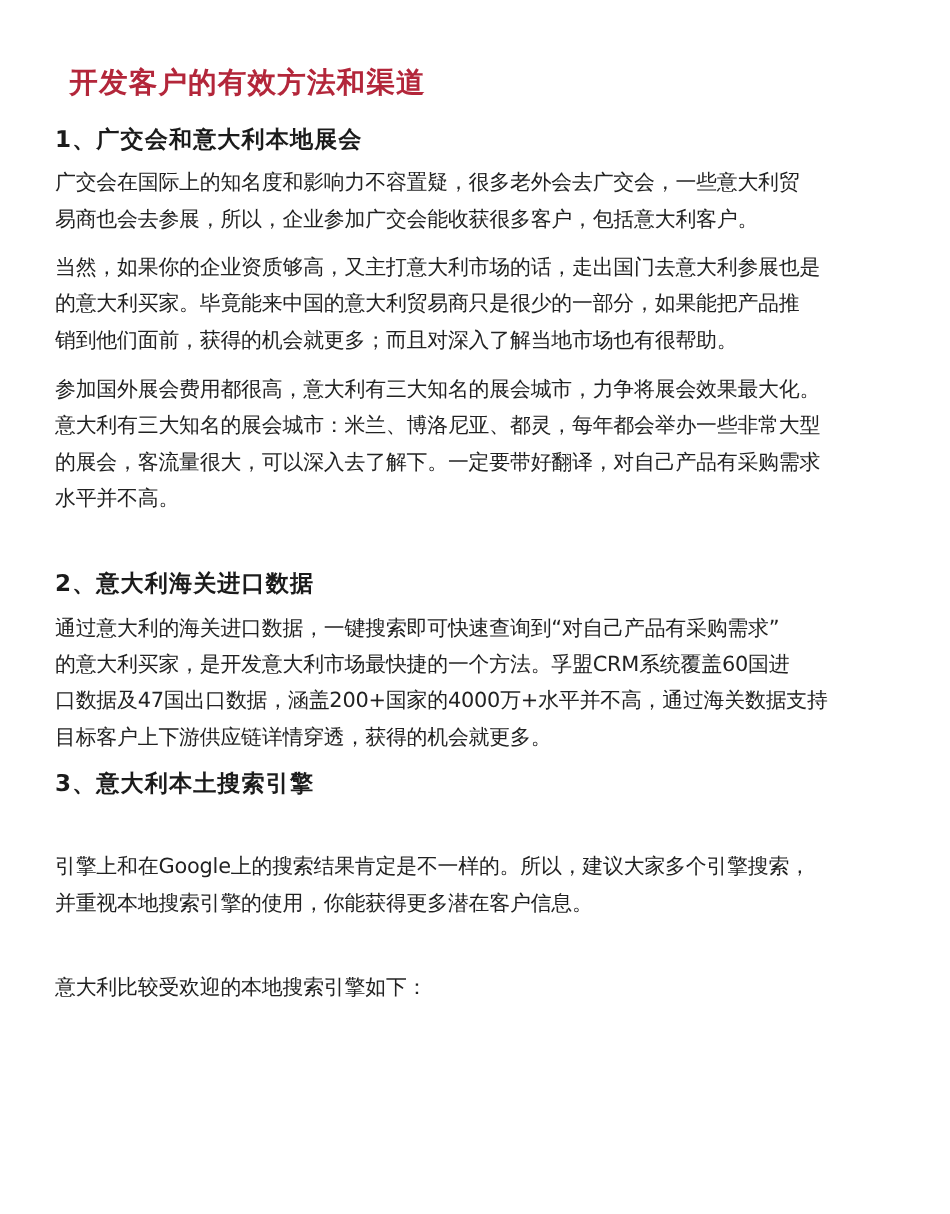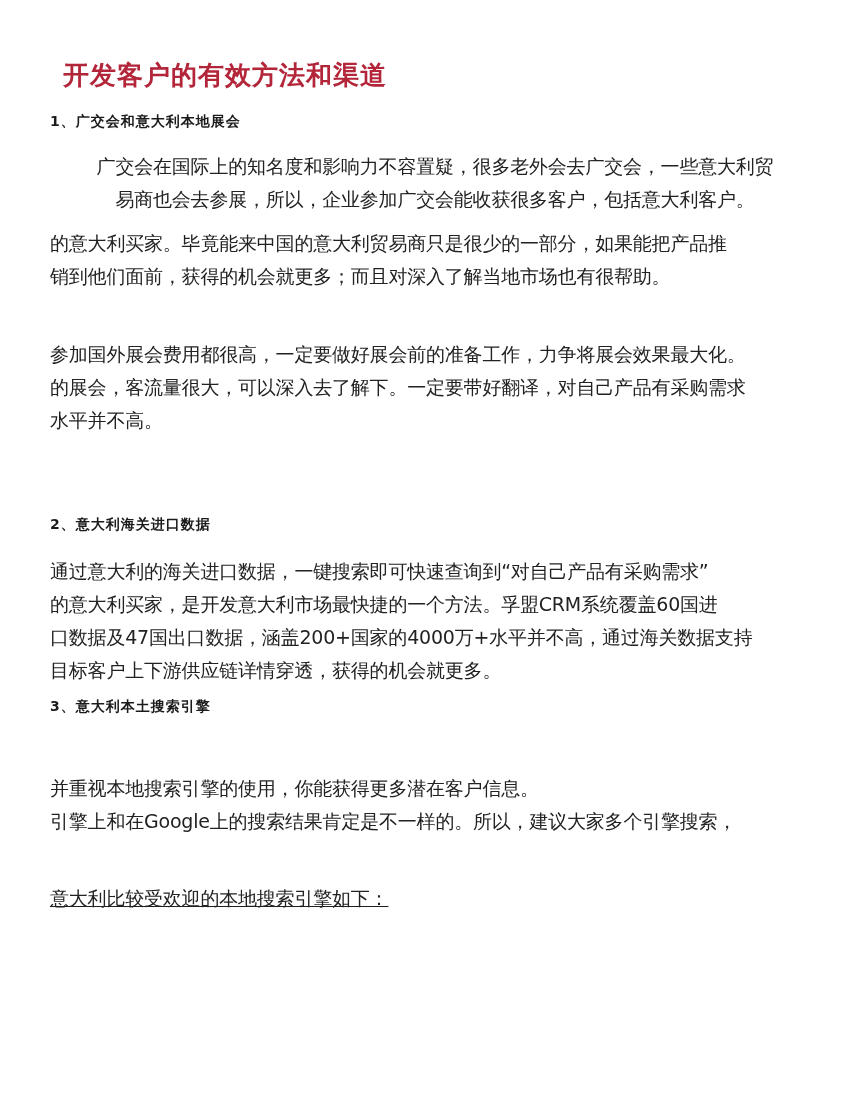--- a/index.html
+++ b/index.html
@@ -9,67 +9,69 @@
     color: #1e1e1e;
   }
   .page { position: absolute; left: 50px; top: 0; width: 770px; }
   .title {
     position: absolute; top: 58px; left: 0;
     font-size: 26px; font-weight: bold; color: #b3263a;
     letter-spacing: 1px; white-space: nowrap; margin-left: 13px;
   }
   .heading {
     position: absolute; left: 0;
-    font-size: 14px; font-weight: bold; color: #1b1b1b;
+    font-size: 21px; font-weight: bold; color: #1b1b1b;
     letter-spacing: 1px; white-space: nowrap;
   }
   .para { position: absolute; left: 0; width: 770px; }
   .line {
     font-size: 19px; line-height: 33px; height: 33px;
     color: #222222; white-space: nowrap; letter-spacing: -0.2px;
   }
 </style>
 </head>
 <body>
 
 <div class="page">
 
   <div class="title">开发客户的有效方法和渠道</div>
 
   <div class="heading" style="top:113px;">1、广交会和意大利本地展会</div>
 
-  <div class="para" style="top:150px;text-align:center;">
+  <div class="para" style="top:150px;">
     <div class="line">广交会在国际上的知名度和影响力不容置疑，很多老外会去广交会，一些意大利贸</div>
     <div class="line">易商也会去参展，所以，企业参加广交会能收获很多客户，包括意大利客户。</div>
   </div>
 
   <div class="para" style="top:227px;">
+    <div class="line">当然，如果你的企业资质够高，又主打意大利市场的话，走出国门去意大利参展也是</div>
     <div class="line">的意大利买家。毕竟能来中国的意大利贸易商只是很少的一部分，如果能把产品推</div>
     <div class="line">销到他们面前，获得的机会就更多；而且对深入了解当地市场也有很帮助。</div>
   </div>
 
   <div class="para" style="top:338px;">
-    <div class="line">参加国外展会费用都很高，一定要做好展会前的准备工作，力争将展会效果最大化。</div>
+    <div class="line">参加国外展会费用都很高，意大利有三大知名的展会城市，力争将展会效果最大化。</div>
+    <div class="line">意大利有三大知名的展会城市：米兰、博洛尼亚、都灵，每年都会举办一些非常大型</div>
     <div class="line">的展会，客流量很大，可以深入去了解下。一定要带好翻译，对自己产品有采购需求</div>
     <div class="line">水平并不高。</div>
   </div>
 
   <div class="heading" style="top:516px;">2、意大利海关进口数据</div>
 
   <div class="para" style="top:555px;">
     <div class="line">通过意大利的海关进口数据，一键搜索即可快速查询到“对自己产品有采购需求”</div>
     <div class="line">的意大利买家，是开发意大利市场最快捷的一个方法。孚盟CRM系统覆盖60国进</div>
     <div class="line">口数据及47国出口数据，涵盖200+国家的4000万+水平并不高，通过海关数据支持</div>
     <div class="line">目标客户上下游供应链详情穿透，获得的机会就更多。</div>
   </div>
 
   <div class="heading" style="top:698px;">3、意大利本土搜索引擎</div>
 
   <div class="para" style="top:772px;">
+    <div class="line">引擎上和在Google上的搜索结果肯定是不一样的。所以，建议大家多个引擎搜索，</div>
     <div class="line">并重视本地搜索引擎的使用，你能获得更多潜在客户信息。</div>
-    <div class="line">引擎上和在Google上的搜索结果肯定是不一样的。所以，建议大家多个引擎搜索，</div>
   </div>
 
-  <div class="para" style="top:882px;text-decoration:underline;">
+  <div class="para" style="top:882px;">
     <div class="line">意大利比较受欢迎的本地搜索引擎如下：</div>
   </div>
 
 </div>
 
 </body></html>

